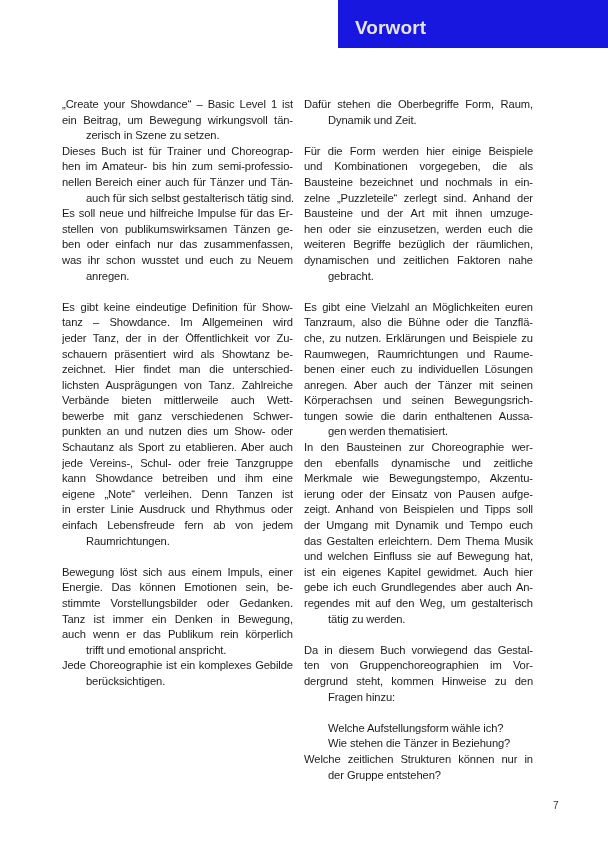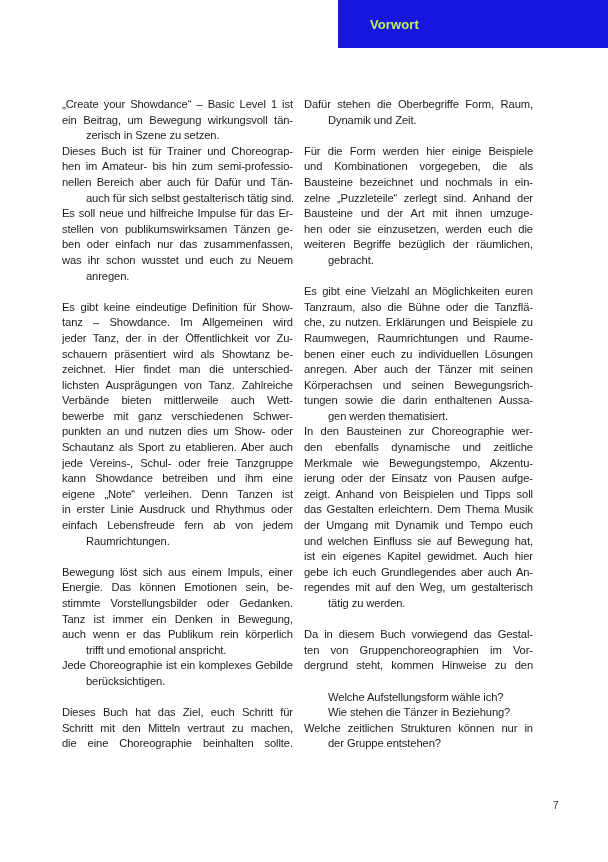--- a/index.html
+++ b/index.html
@@ -5,22 +5,22 @@
   html, body { margin: 0; padding: 0; }
   body {
     width: 608px; height: 862px; background: #ffffff; position: relative; overflow: hidden;
     font-family: "Liberation Sans", "DejaVu Sans", sans-serif; color: #1c1c1c;
   }
   .header-bar {
     position: absolute; left: 338px; top: 0; width: 270px; height: 48px;
     background: #1717e0;
   }
   .header-title {
-    position: absolute; left: 17px; top: 17px; color: #bef264;
-    font-weight: bold; font-size: 13px; letter-spacing: 0.1px; margin-left: 15px;
+    position: absolute; left: 17px; top: 17px; color: #e5e5e5;
+    font-weight: bold; font-size: 19px; letter-spacing: 0.1px;
   }
   .column {
     position: absolute; top: 97px; width: 231px;
     font-size: 11.2px; line-height: 15.6px; letter-spacing: -0.1px;
   }
   .col-left { left: 62px; }
   .col-right { left: 304px; width: 229px; }
   .para { margin: 0 0 15.6px 0; }
   .para.tight { margin-bottom: 0; }
   .line {
@@ -41,21 +41,21 @@
 
 <div class="column col-left" id="col-left">
     <div class="para tight">
       <span class="line">„Create your Showdance“ – Basic Level 1 ist</span>
       <span class="line">ein Beitrag, um Bewegung wirkungsvoll tän-</span>
       <span class="line last">zerisch in Szene zu setzen.</span>
     </div>
     <div class="para tight">
       <span class="line">Dieses Buch ist für Trainer und Choreograp-</span>
       <span class="line">hen im Amateur- bis hin zum semi-professio-</span>
-      <span class="line">nellen Bereich aber auch für Dafür und Tän-</span>
+      <span class="line">nellen Bereich einer auch für Tänzer und Tän-</span>
       <span class="line last">auch für sich selbst gestalterisch tätig sind.</span>
     </div>
     <div class="para">
       <span class="line">Es soll neue und hilfreiche Impulse für das Er-</span>
       <span class="line">stellen von publikumswirksamen Tänzen ge-</span>
       <span class="line">ben oder einfach nur das zusammenfassen,</span>
       <span class="line">was ihr schon wusstet und euch zu Neuem</span>
       <span class="line last">anregen.</span>
     </div>
     <div class="para">
@@ -81,70 +81,67 @@
       <span class="line">Energie. Das können Emotionen sein, be-</span>
       <span class="line">stimmte Vorstellungsbilder oder Gedanken.</span>
       <span class="line">Tanz ist immer ein Denken in Bewegung,</span>
       <span class="line">auch wenn er das Publikum rein körperlich</span>
       <span class="line last">trifft und emotional anspricht.</span>
     </div>
     <div class="para">
       <span class="line">Jede Choreographie ist ein komplexes Gebilde</span>
       <span class="line last">berücksichtigen.</span>
     </div>
-    <div class="para tight">
-      <span class="line">Dieses Buch hat das Ziel, euch Schritt für</span>
-      <span class="line">Schritt mit den Mitteln vertraut zu machen,</span>
-      <span class="line">die eine Choreographie beinhalten sollte.</span>
-    </div>
   </div>
 <div class="column col-right" id="col-right">
     <div class="para">
       <span class="line">Dafür stehen die Oberbegriffe Form, Raum,</span>
       <span class="line last">Dynamik und Zeit.</span>
     </div>
     <div class="para">
       <span class="line">Für die Form werden hier einige Beispiele</span>
       <span class="line">und Kombinationen vorgegeben, die als</span>
       <span class="line">Bausteine bezeichnet und nochmals in ein-</span>
       <span class="line">zelne „Puzzleteile“ zerlegt sind. Anhand der</span>
       <span class="line">Bausteine und der Art mit ihnen umzuge-</span>
       <span class="line">hen oder sie einzusetzen, werden euch die</span>
       <span class="line">weiteren Begriffe bezüglich der räumlichen,</span>
+      <span class="line">dynamischen und zeitlichen Faktoren nahe</span>
       <span class="line last">gebracht.</span>
     </div>
     <div class="para tight">
       <span class="line">Es gibt eine Vielzahl an Möglichkeiten euren</span>
       <span class="line">Tanzraum, also die Bühne oder die Tanzflä-</span>
       <span class="line">che, zu nutzen. Erklärungen und Beispiele zu</span>
       <span class="line">Raumwegen, Raumrichtungen und Raume-</span>
       <span class="line">benen einer euch zu individuellen Lösungen</span>
       <span class="line">anregen. Aber auch der Tänzer mit seinen</span>
       <span class="line">Körperachsen und seinen Bewegungsrich-</span>
       <span class="line">tungen sowie die darin enthaltenen Aussa-</span>
       <span class="line last">gen werden thematisiert.</span>
     </div>
     <div class="para">
       <span class="line">In den Bausteinen zur Choreographie wer-</span>
       <span class="line">den ebenfalls dynamische und zeitliche</span>
       <span class="line">Merkmale wie Bewegungstempo, Akzentu-</span>
       <span class="line">ierung oder der Einsatz von Pausen aufge-</span>
       <span class="line">zeigt. Anhand von Beispielen und Tipps soll</span>
+      <span class="line">der Umgang mit Dynamik und Tempo euch</span>
       <span class="line">das Gestalten erleichtern. Dem Thema Musik</span>
-      <span class="line">der Umgang mit Dynamik und Tempo euch</span>
       <span class="line">und welchen Einfluss sie auf Bewegung hat,</span>
       <span class="line">ist ein eigenes Kapitel gewidmet. Auch hier</span>
       <span class="line">gebe ich euch Grundlegendes aber auch An-</span>
       <span class="line">regendes mit auf den Weg, um gestalterisch</span>
       <span class="line last">tätig zu werden.</span>
     </div>
     <div class="para">
       <span class="line">Da in diesem Buch vorwiegend das Gestal-</span>
       <span class="line">ten von Gruppenchoreographien im Vor-</span>
       <span class="line">dergrund steht, kommen Hinweise zu den</span>
+      <span class="line last">Fragen hinzu:</span>
     </div>
     <div class="para tight">
       <span class="line last">Welche Aufstellungsform wähle ich?</span>
       <span class="line last">Wie stehen die Tänzer in Beziehung?</span>
       <span class="line">Welche zeitlichen Strukturen können nur in</span>
       <span class="line last">der Gruppe entstehen?</span>
     </div>
   </div>
 
 <div class="page-number">7</div>

